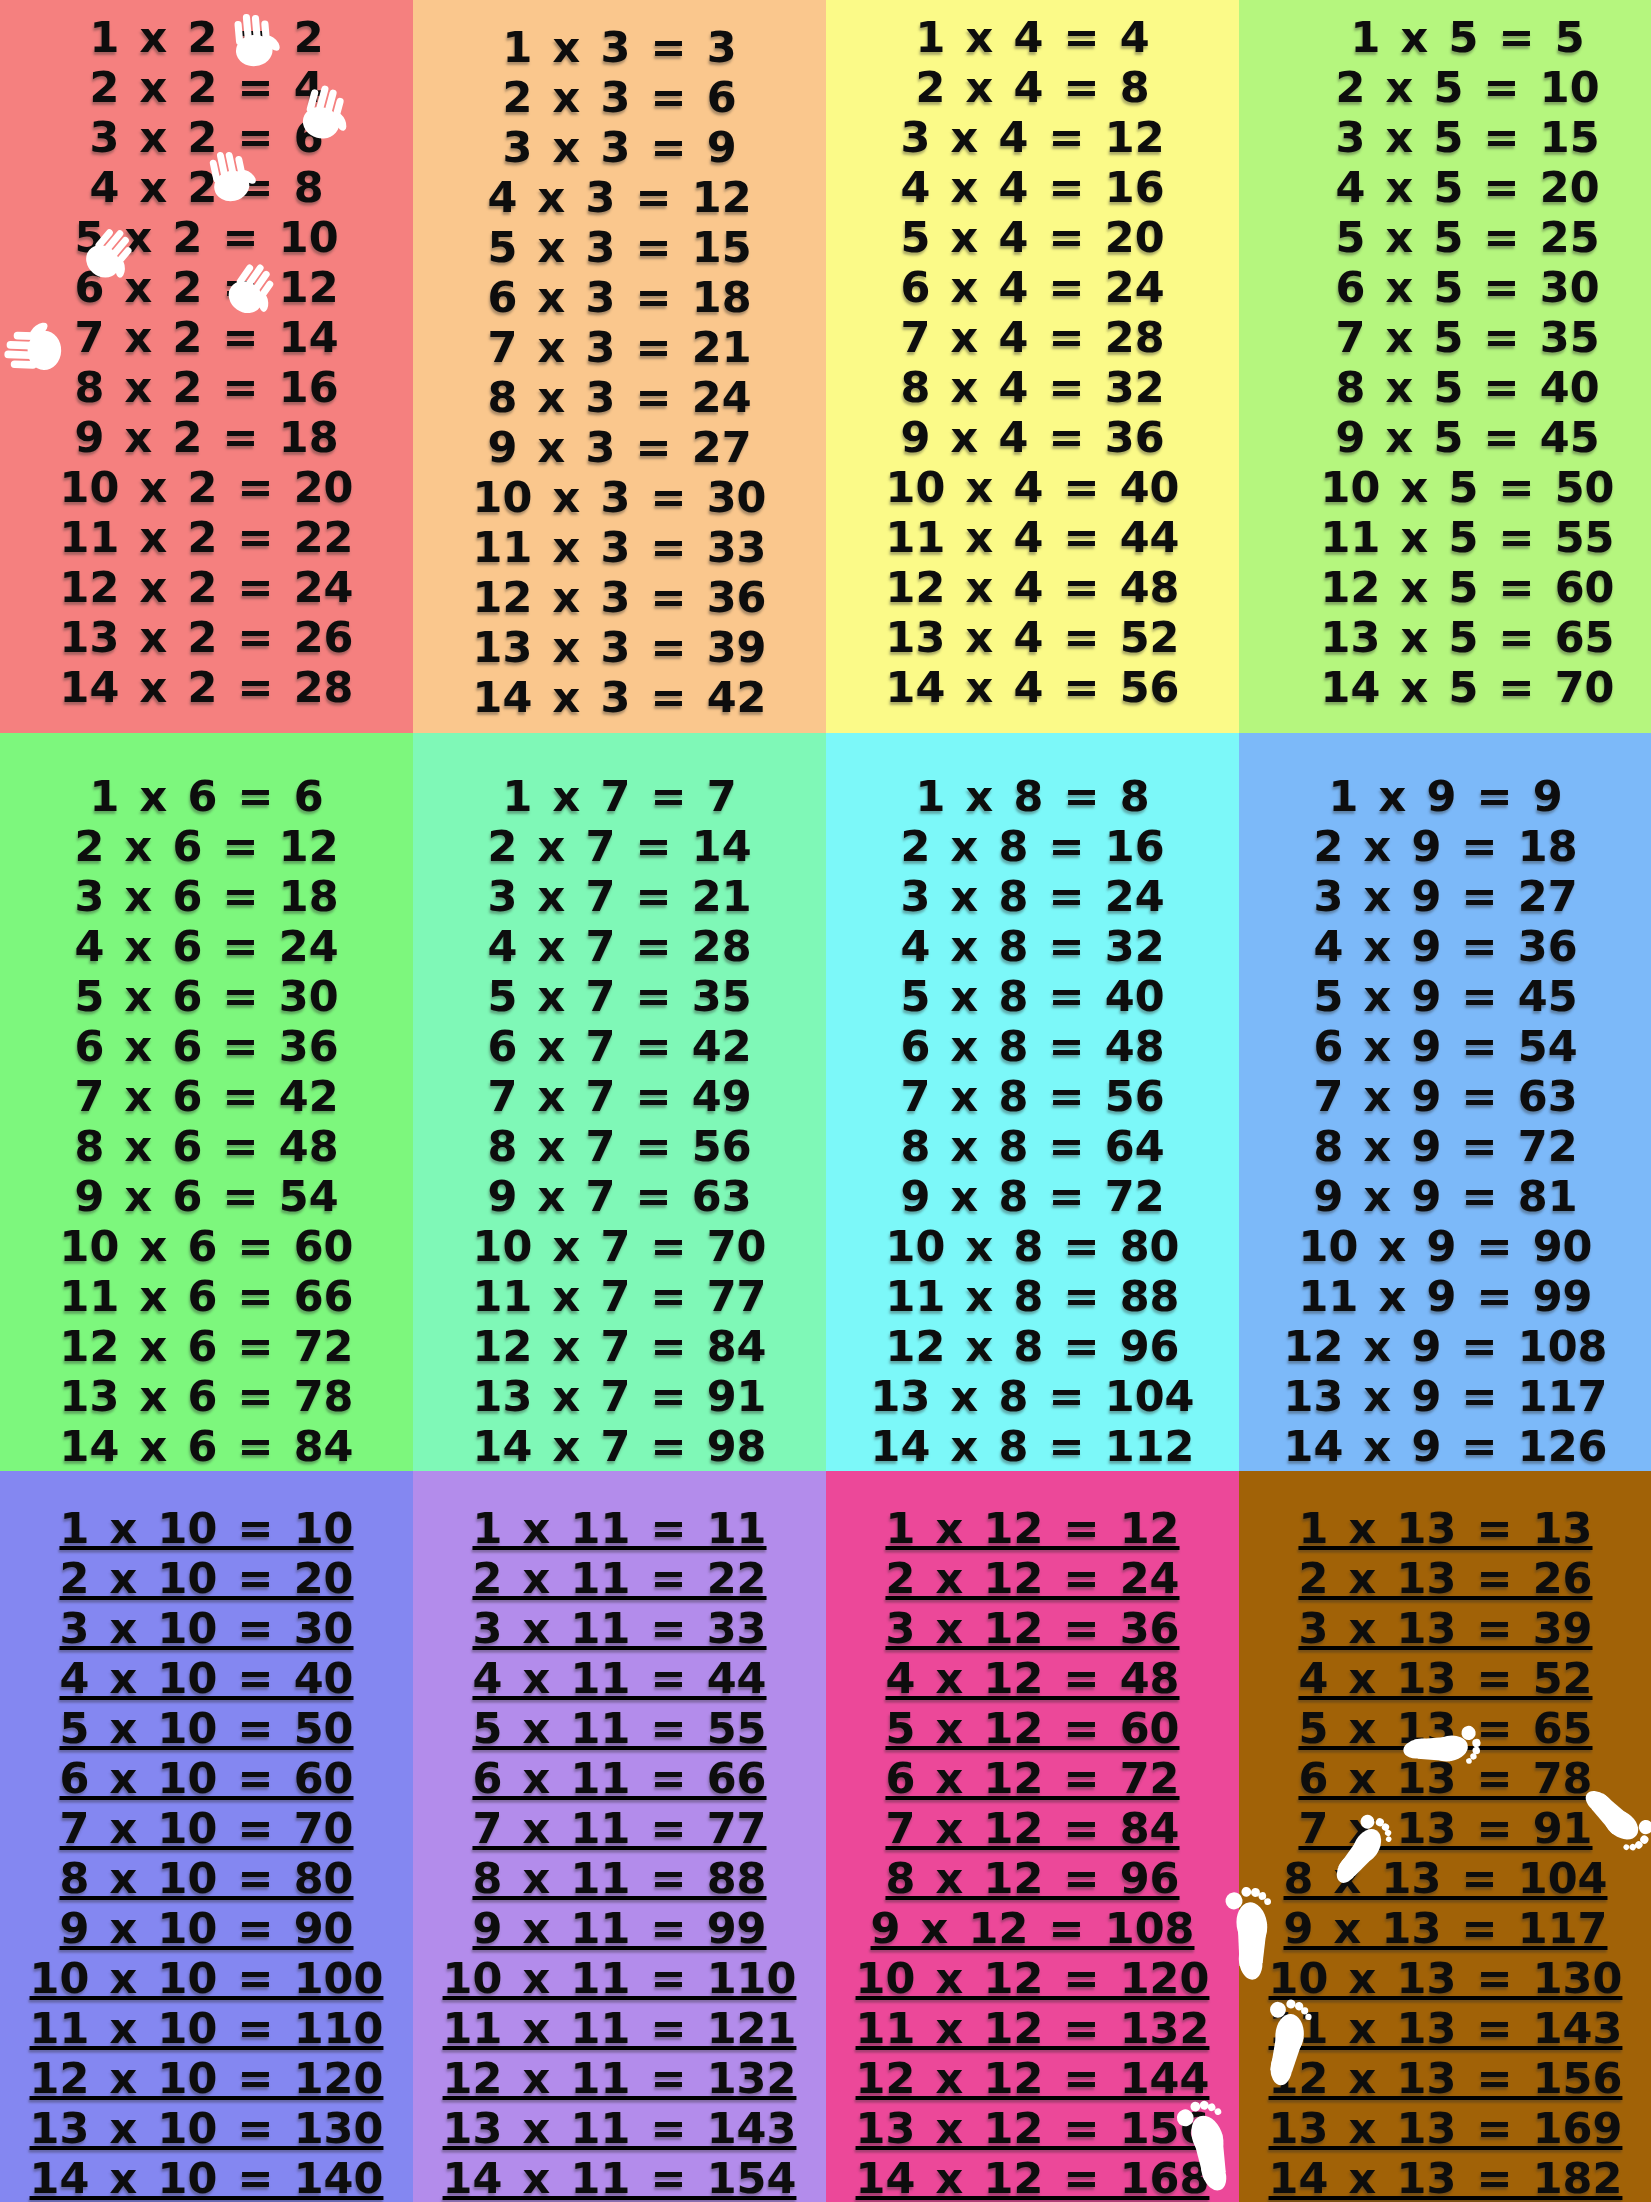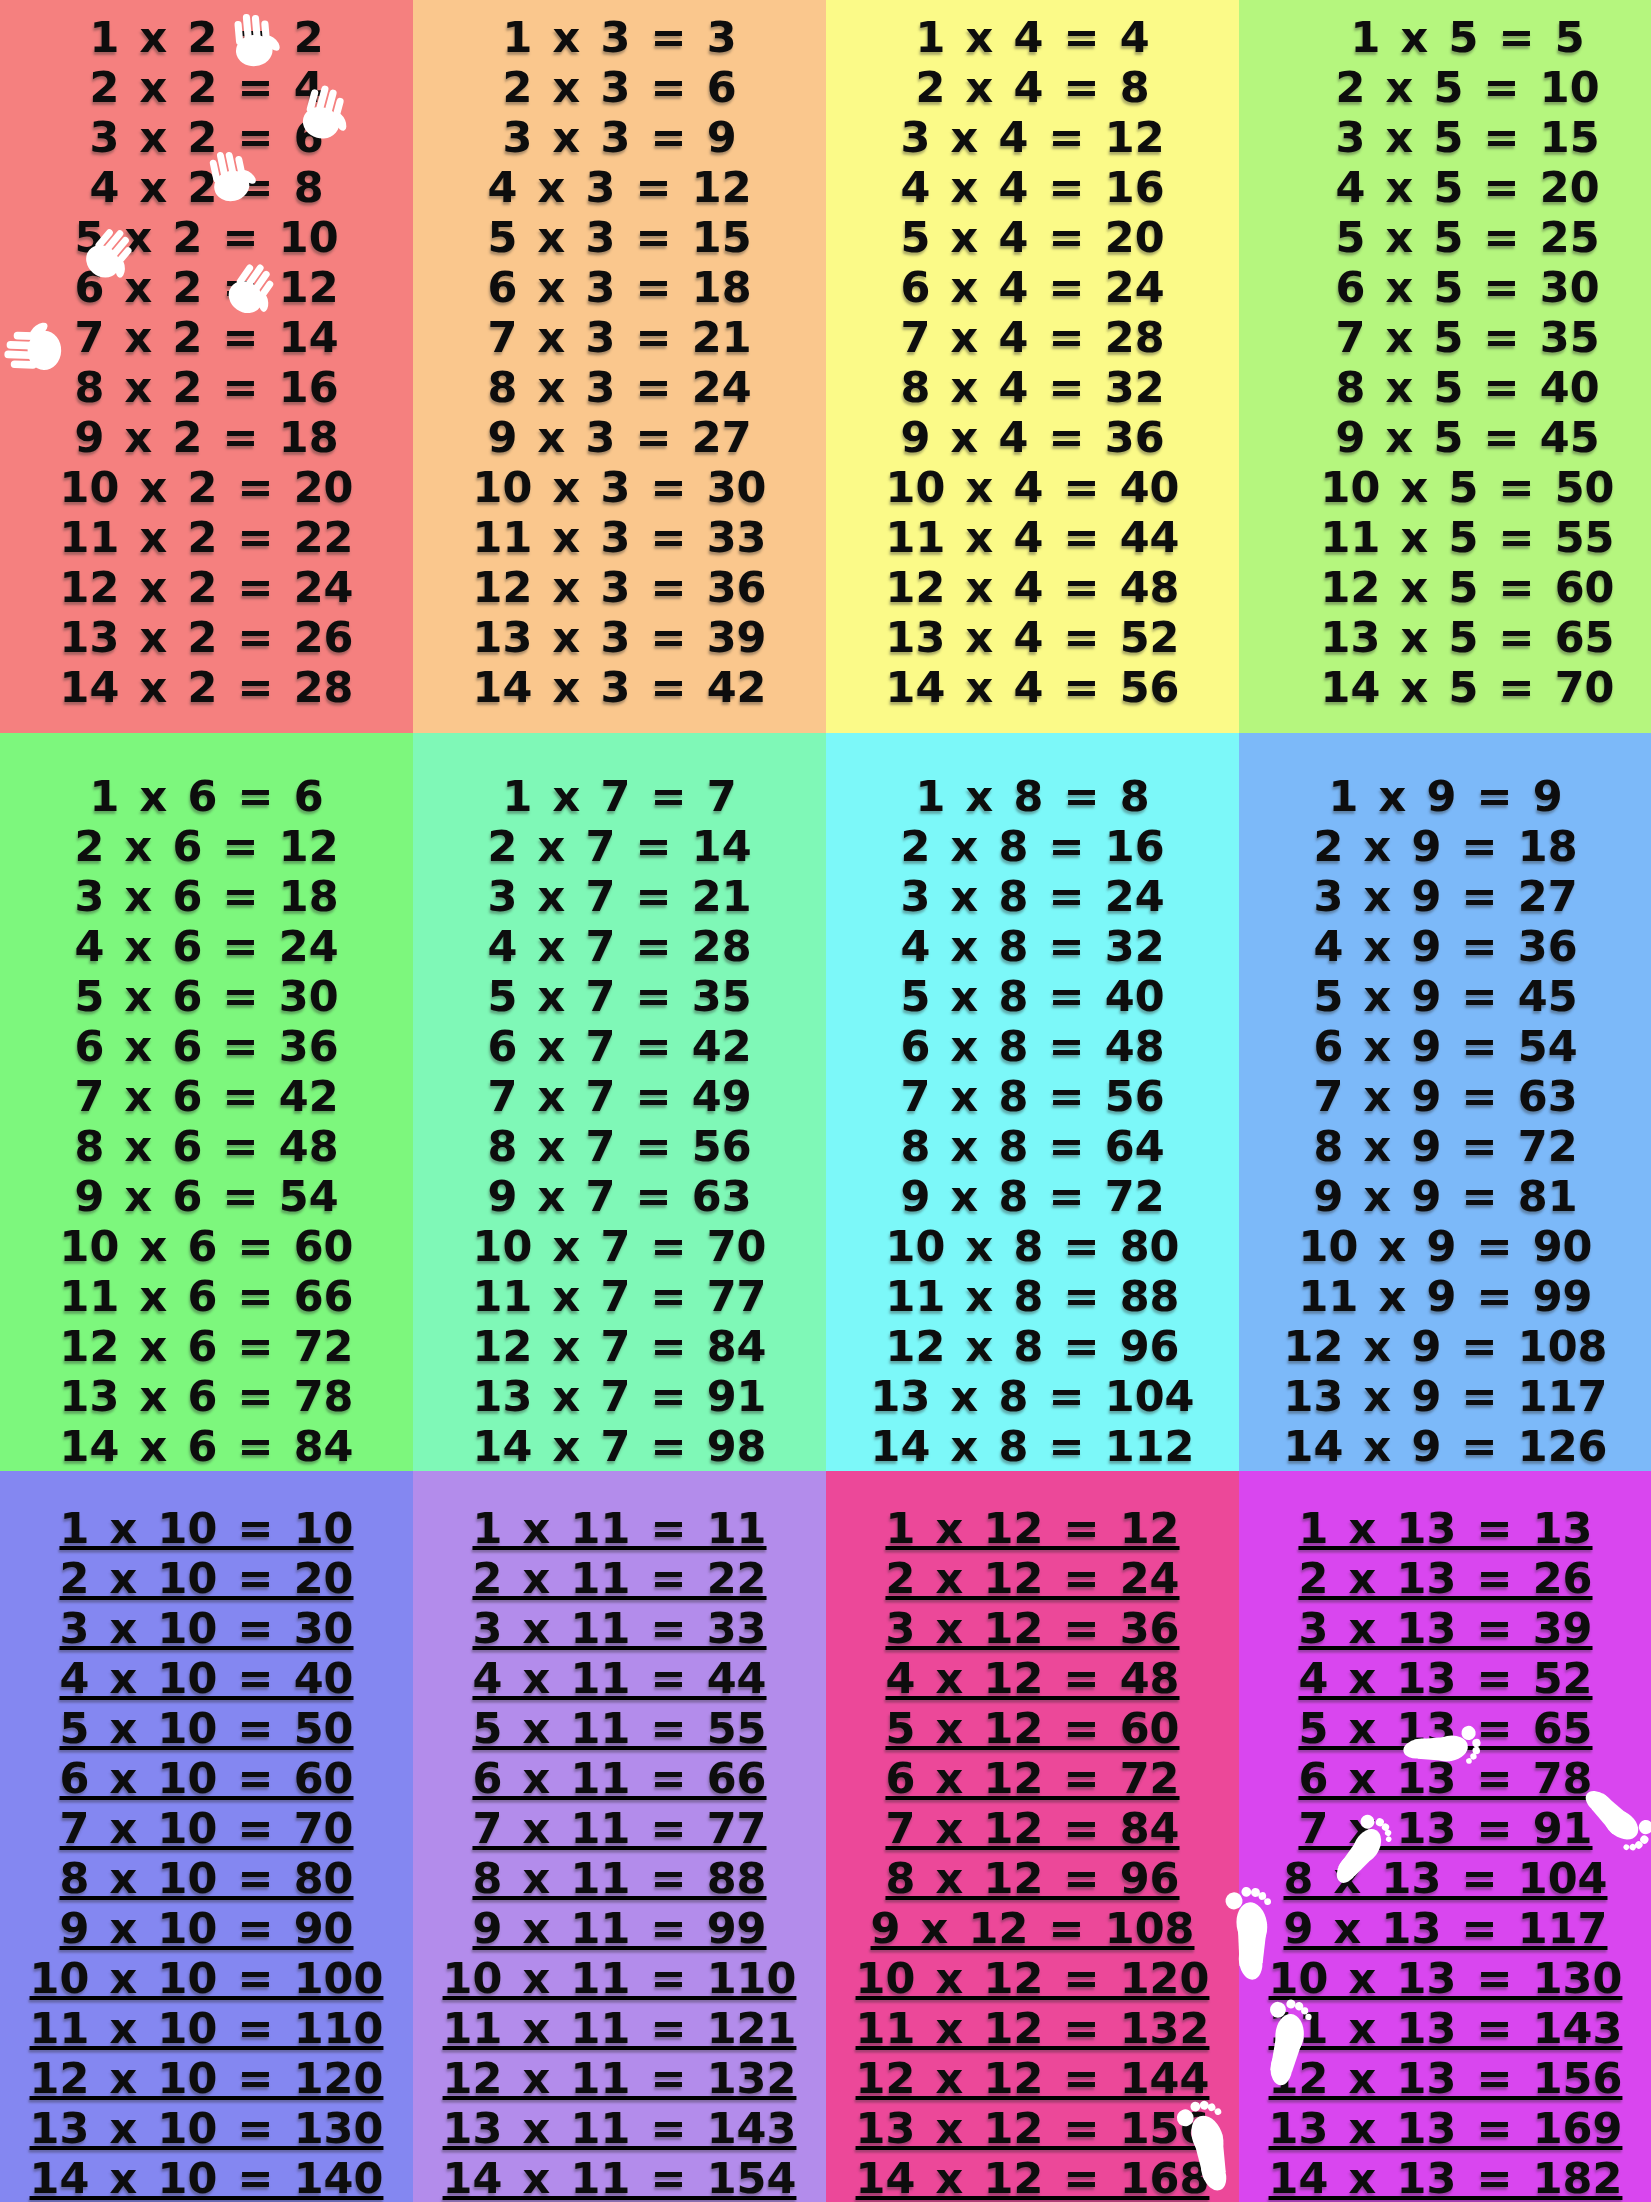--- a/index.html
+++ b/index.html
@@ -52,21 +52,21 @@
       <div class="eq">6 x 2 = 12</div>
       <div class="eq">7 x 2 = 14</div>
       <div class="eq">8 x 2 = 16</div>
       <div class="eq">9 x 2 = 18</div>
       <div class="eq">10 x 2 = 20</div>
       <div class="eq">11 x 2 = 22</div>
       <div class="eq">12 x 2 = 24</div>
       <div class="eq">13 x 2 = 26</div>
       <div class="eq">14 x 2 = 28</div>
     </section>
-    <section class="panel band-1" style="background: rgb(250, 199, 141);">
+    <section class="panel band-1" style="background: rgb(250, 199, 141); justify-content: center;">
       <div class="eq">1 x 3 = 3</div>
       <div class="eq">2 x 3 = 6</div>
       <div class="eq">3 x 3 = 9</div>
       <div class="eq">4 x 3 = 12</div>
       <div class="eq">5 x 3 = 15</div>
       <div class="eq">6 x 3 = 18</div>
       <div class="eq">7 x 3 = 21</div>
       <div class="eq">8 x 3 = 24</div>
       <div class="eq">9 x 3 = 27</div>
       <div class="eq">10 x 3 = 30</div>
@@ -212,21 +212,21 @@
       <div class="eq">6 x 12 = 72</div>
       <div class="eq">7 x 12 = 84</div>
       <div class="eq">8 x 12 = 96</div>
       <div class="eq">9 x 12 = 108</div>
       <div class="eq">10 x 12 = 120</div>
       <div class="eq">11 x 12 = 132</div>
       <div class="eq">12 x 12 = 144</div>
       <div class="eq">13 x 12 = 156</div>
       <div class="eq">14 x 12 = 168</div>
     </section>
-    <section class="panel band-3" style="background: #d946ef;">
+    <section class="panel band-3" style="background: #a16207;">
       <div class="eq">1 x 13 = 13</div>
       <div class="eq">2 x 13 = 26</div>
       <div class="eq">3 x 13 = 39</div>
       <div class="eq">4 x 13 = 52</div>
       <div class="eq">5 x 13 = 65</div>
       <div class="eq">6 x 13 = 78</div>
       <div class="eq">7 x 13 = 91</div>
       <div class="eq">8 x 13 = 104</div>
       <div class="eq">9 x 13 = 117</div>
       <div class="eq">10 x 13 = 130</div>

